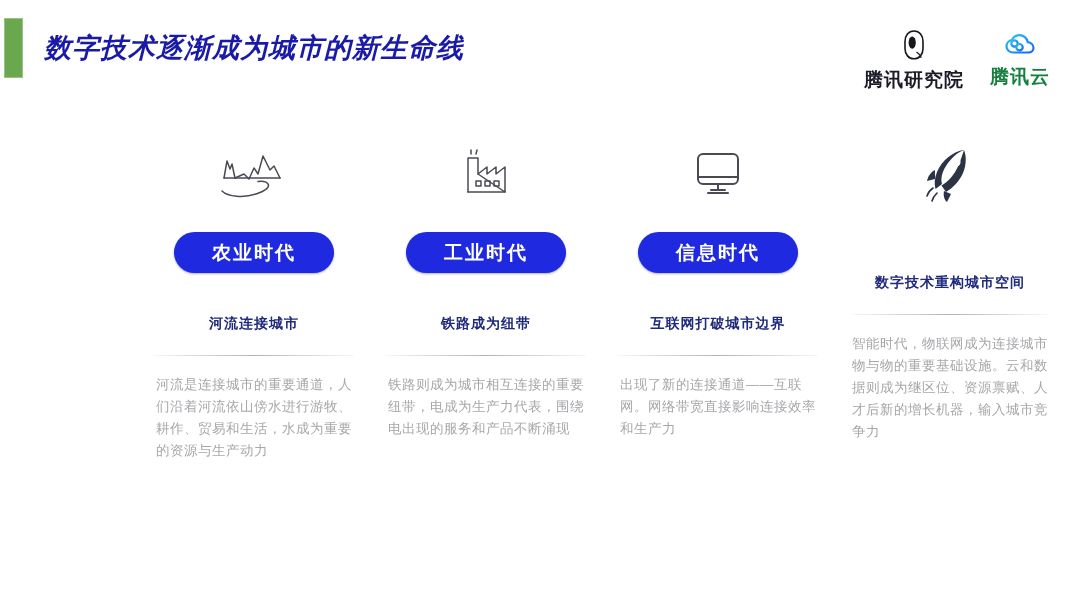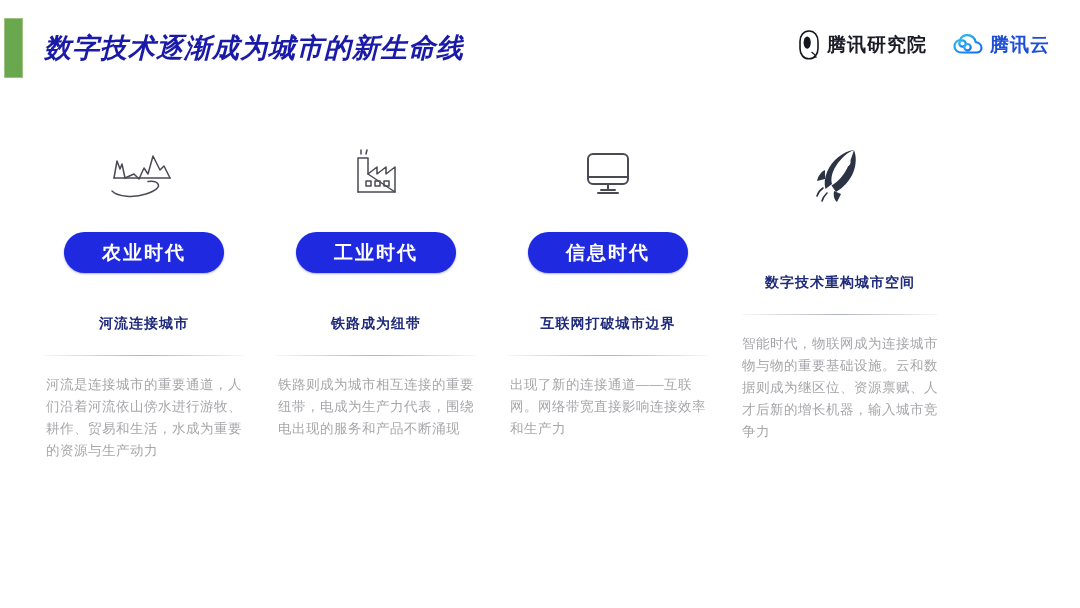--- a/index.html
+++ b/index.html
@@ -49,44 +49,45 @@
     right: 34px;
     top: 30px;
     display: flex;
     align-items: center;
     gap: 26px;
   }
   .logo-group {
     display: flex;
     align-items: center;
     gap: 7px;
+    flex-direction: column;
   }
   .logo-mark {
     display: block;
     line-height: 0;
   }
   .logo-text {
     font-size: 19px;
     font-weight: bold;
     color: #1c1c28;
     letter-spacing: 1px;
     white-space: nowrap;
   }
   .logo-text.cloud {
-    color: #1d4ed8;
+    color: #15803d;
   }
 
   
   .columns {
     position: absolute;
-    left: 28px;
+    left: 54px;
     top: 138px;
     width: 1012px;
     display: flex;
-    justify-content: flex-start;
+    justify-content: flex-end;
   }
   .column {
     width: 232px;
     display: flex;
     flex-direction: column;
     align-items: center;
   }
   .icon-box {
     height: 72px;
     display: flex;

